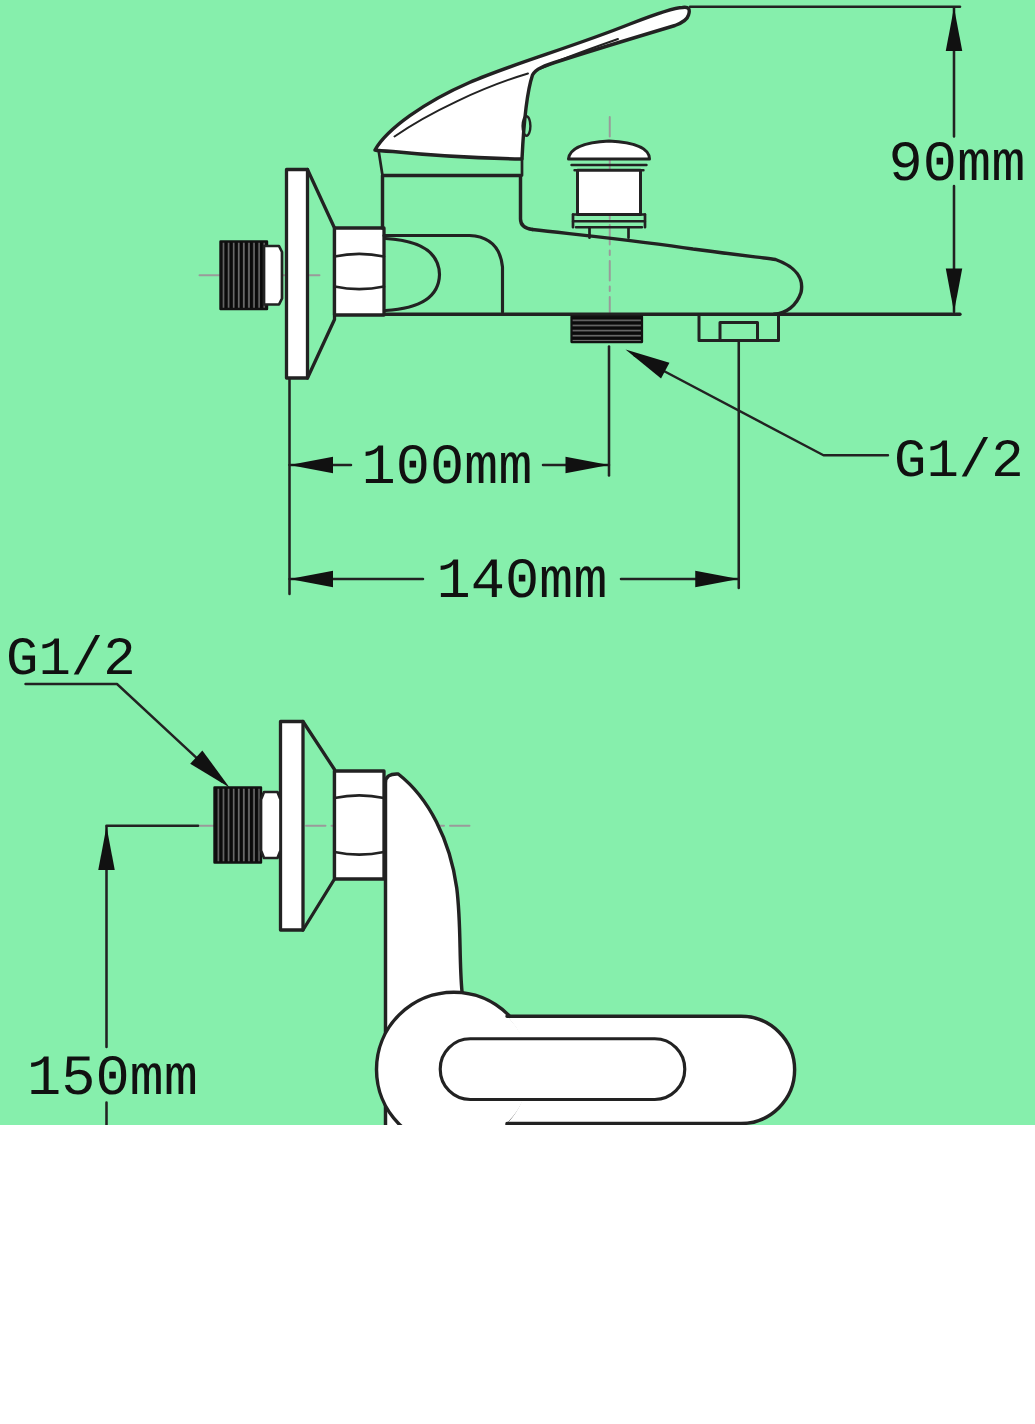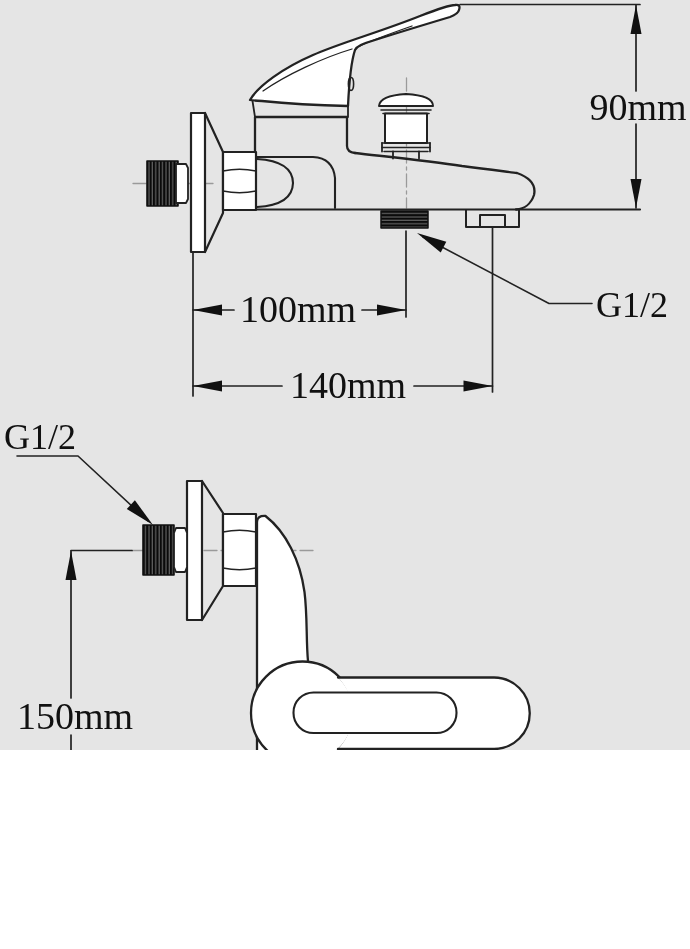--- a/index.html
+++ b/index.html
@@ -1,17 +1,17 @@
 <!DOCTYPE html>
 <html><head>
 <meta charset="utf-8">
 <style>
   html,body{margin:0;padding:0;background:#ffffff;}
-  .page{width:690px;height:750px;background:#e5e5e5;position:relative;overflow:hidden;
-        font-family:Liberation Serif, serif;}
+  .page{width:690px;height:750px;background:#86efac;position:relative;overflow:hidden;
+        font-family:Liberation Mono, monospace;}
   svg{display:block;}
   text{fill:#111;}
   .dim-label{font-size:38px;}
   .thread-label{font-size:36px;}
 </style>
 </head>
 <body>
 
 <div class="page">
 <svg width="690" height="949" viewBox="0 0 690 949">

